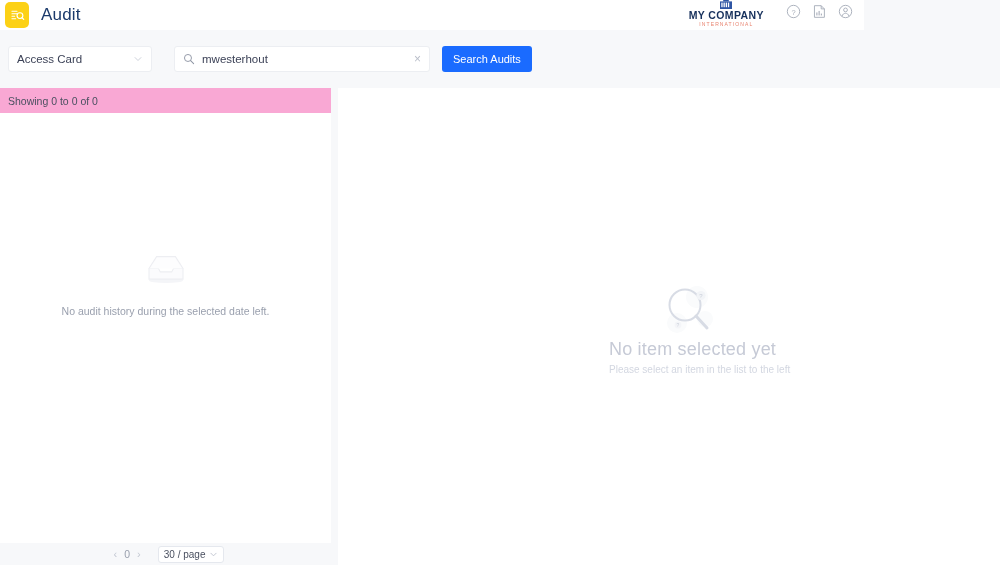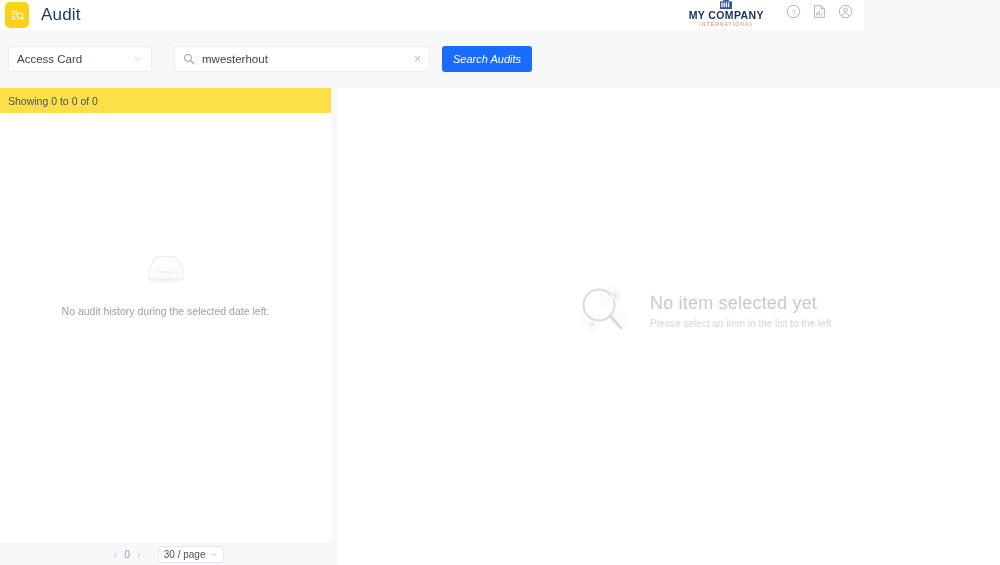--- a/index.html
+++ b/index.html
@@ -68,30 +68,30 @@
     font-family: "Liberation Sans", sans-serif; margin-left: 7px; background: transparent;
   }
   .clear-x { color: #b9bec9; font-size: 12px; cursor: pointer; padding-left: 4px; }
   .date-field { margin-left: 22px; width: 156px; padding: 0 8px; cursor: pointer; }
   .date-txt { color: #9aa0ae; font-size: 10.5px; }
   .date-sep { color: #c3c8d2; font-size: 10px; margin: 0 8px; }
   .search-btn {
     margin-left: 12px; height: 26px; padding: 0 11px;
     background: #1a6bff; border: 0; border-radius: 3px;
     color: #fff; font-size: 11px; font-family: "Liberation Sans", sans-serif;
-    cursor: pointer; display: flex; align-items: center; font-style: italic;
+    cursor: pointer; display: flex; align-items: center;
   }
 
   
   .list-panel {
     position: absolute; left: 0; top: 88px; width: 331px; height: 455px;
     background: #ffffff;
   }
   .count-bar {
-    height: 25px; background: #fde047;
+    height: 25px; background: #f9a8d4;
     display: flex; align-items: center; padding-left: 8px;
     font-size: 10.5px; color: #4a5060;
   }
   .list-empty {
     height: 430px; display: flex; flex-direction: column;
     align-items: center; justify-content: center; padding-bottom: 90px;
   }
   .empty-text { font-size: 10.5px; color: #9aa0ae; margin-top: 20px; }
 
   .footer {
@@ -106,22 +106,22 @@
     border: 1px solid #e5e8ee; border-radius: 3px; background: #fff;
     display: flex; align-items: center; gap: 4px;
     font-size: 10px; color: #4a5060; cursor: pointer;
   }
 
   .detail-panel {
     position: absolute; left: 338px; top: 88px; width: 662px; height: 477px;
     background: #ffffff;
   }
   .detail-empty {
-    position: absolute; left: 240px; top: 195px;
-    display: flex; align-items: center;
+    position: absolute; left: 257px; top: 195px;
+    display: flex; align-items: center; flex-direction: column;
   }
   .detail-txt { margin-left: 14px; }
   .detail-title {
     font-size: 18px; color: #c6cad6; letter-spacing: .2px; white-space: nowrap;
   }
   .detail-sub {
     font-size: 10px; color: #d3d7e1; margin-top: 4px; white-space: nowrap;
   }
 </style>
 </head>

